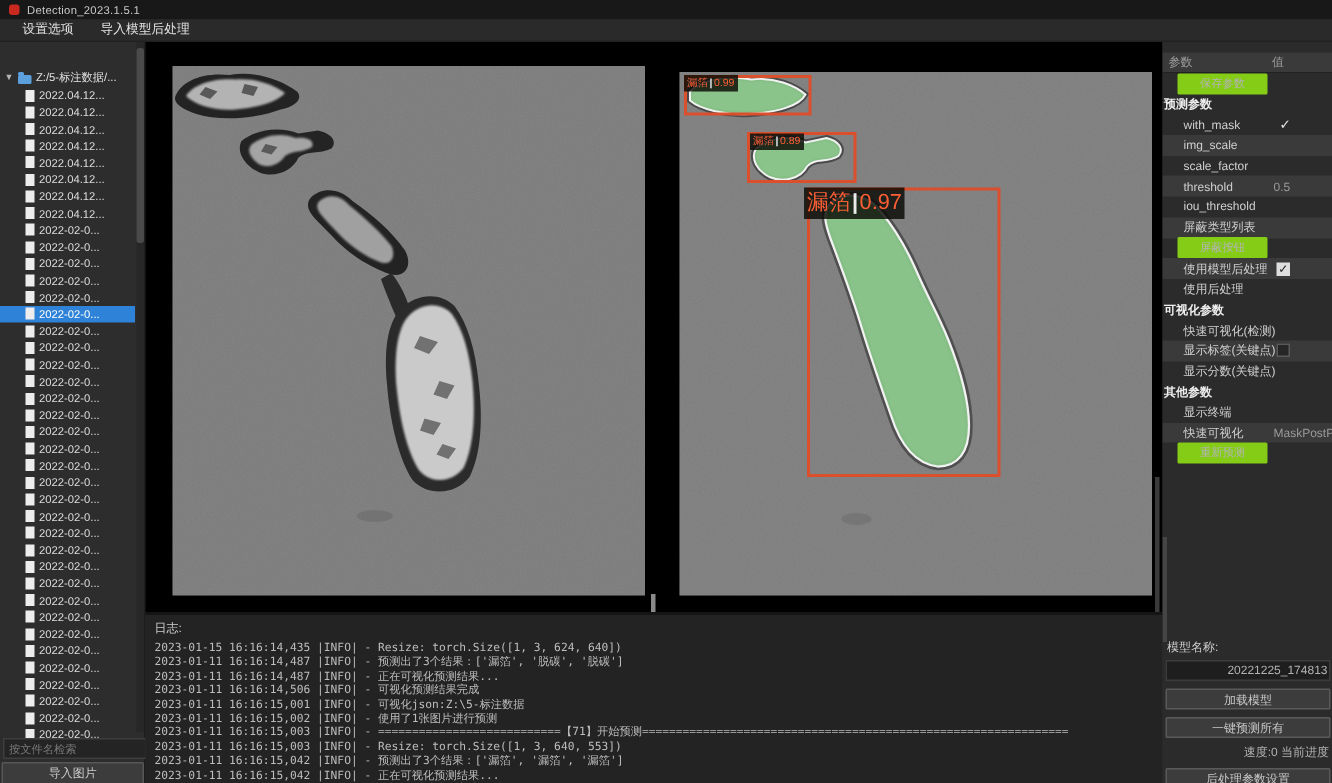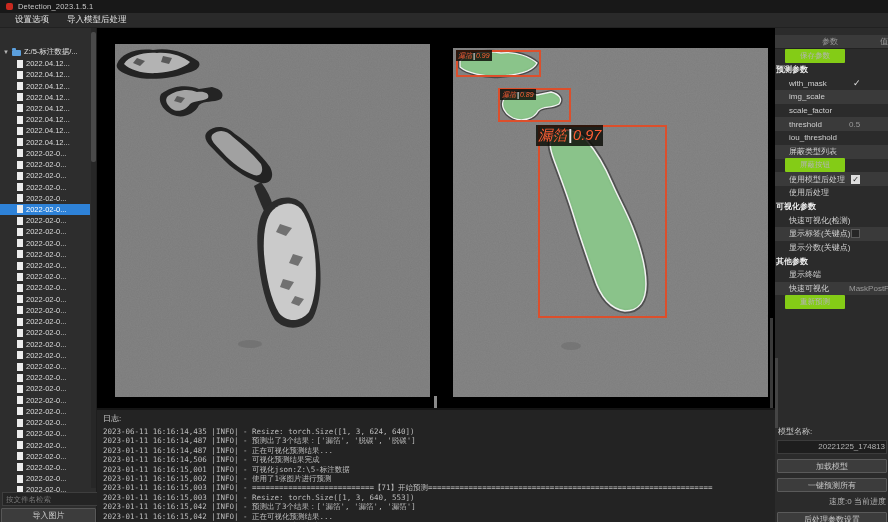--- a/index.html
+++ b/index.html
@@ -27,21 +27,21 @@
   .tree-item.selected{background:#2e82d8;color:#fff;}
   .sb-scroll{position:absolute;right:0;top:0;width:5px;height:460px;background:#272727;}
   .sb-thumb{position:absolute;left:0;top:4px;width:5px;height:130px;background:#4a4a4a;border-radius:2px;}
   .search{position:absolute;left:2px;top:464px;width:88px;height:12px;background:#242424;border:1px solid #3e3e3e;
           color:#cfcfcf;font-size:7.5px;padding:0 3px;font-family:"Liberation Sans",sans-serif;}
   .search::placeholder{color:#787878;}
   .importbtn{position:absolute;left:1px;top:480px;width:93px;height:13px;background:#3c3c3c;border:1px solid #575757;
              color:#cccccc;font-size:8px;display:flex;align-items:center;justify-content:center;border-radius:1px;}
   
   .center{position:absolute;left:97px;top:28px;width:678px;height:494px;}
-  .canvas{position:absolute;left:0;top:0;width:678px;height:380px;background:#000;overflow:hidden;font-style:italic;}
+  .canvas{position:absolute;left:0;top:0;width:678px;height:380px;background:#000;overflow:hidden;}
   .imgpanel{position:absolute;overflow:hidden;}
   .leftimg{left:18px;top:16px;width:315px;height:353px;background:#7b7b7b;}
   .rightimg{left:356px;top:20px;width:315px;height:349px;background:#7d7d7d;}
   .imgpanel svg{position:absolute;left:0;top:0;}
   .det-box{position:absolute;border:2px solid #dc4f2c;box-sizing:border-box;}
   .box1{left:3px;top:2px;width:85px;height:27px;}
   .box2{left:45px;top:40px;width:73px;height:34px;}
   .box3{left:85px;top:77px;width:129px;height:193px;}
   .det-label{position:absolute;background:rgba(8,10,4,.82);color:#ff5f35;display:flex;align-items:center;
              padding:0 2px;white-space:nowrap;line-height:1;}
@@ -52,21 +52,21 @@
   .splitter{position:absolute;left:337px;top:368px;width:3px;height:12px;background:#8a8a8a;}
   .cv-thumb{position:absolute;right:2px;top:290px;width:3px;height:120px;background:#3a3a3a;}
   .log{position:absolute;left:0;top:380px;width:678px;height:114px;background:#232323;border-top:2px solid #151515;
        box-sizing:border-box;padding:3px 0 0 6px;overflow:hidden;}
   .logtitle{font-size:8px;color:#cccccc;margin-bottom:3px;}
   .logline{font-family:"DejaVu Sans Mono",monospace;font-size:7.5px;line-height:9.4px;color:#bdbdbd;
            white-space:pre;overflow:hidden;}
   
   .params{position:absolute;left:775px;top:28px;width:113px;height:494px;background:#2b2b2b;overflow:hidden;}
   .phead{display:flex;height:13px;margin-top:7px;background:#3a3a3a;border-bottom:1px solid #222;
-         align-items:center;font-size:8px;color:#9b9b9b;padding-left:43px;}
+         align-items:center;font-size:8px;color:#9b9b9b;}
   .phead .c1{width:69px;padding-left:4px;}
   .prow{position:relative;height:13.7px;display:flex;align-items:center;font-size:8px;color:#cfcfcf;}
   .prow.alt{background:#3a3a3a;}
   .prow.section{font-weight:bold;color:#ededed;padding-left:1px;}
   .prow .plabel{padding-left:14px;white-space:nowrap;}
   .prow .pvalue{position:absolute;left:74px;color:#9a9a9a;white-space:nowrap;max-width:39px;overflow:hidden;}
   .prow .pcheck{position:absolute;left:78px;color:#e2e2e2;font-size:9px;}
   .prow .pbox{position:absolute;left:76px;width:9px;height:9px;box-sizing:border-box;}
   .prow .pbox.checked{background:#dedede;color:#1c1c1c;font-size:8px;line-height:9px;text-align:center;}
   .prow .pbox.unchecked{background:#262626;border:1px solid #5a5a5a;}
@@ -350,21 +350,21 @@
         </div>
       </div>
 
       <div class="splitter"></div>
       <div class="cv-thumb"></div>
     </div>
 
     <div class="log">
       <div class="logtitle">日志:</div>
       <div id="logLines">
-          <div class="logline">2023-06-11 16:16:14,435 |INFO| - Resize: torch.Size([1, 3, 624, 640])</div>
+          <div class="logline">2023-01-15 16:16:14,435 |INFO| - Resize: torch.Size([1, 3, 624, 640])</div>
           <div class="logline">2023-01-11 16:16:14,487 |INFO| - 预测出了3个结果：['漏箔', '脱碳', '脱碳']</div>
           <div class="logline">2023-01-11 16:16:14,487 |INFO| - 正在可视化预测结果...</div>
           <div class="logline">2023-01-11 16:16:14,506 |INFO| - 可视化预测结果完成</div>
           <div class="logline">2023-01-11 16:16:15,001 |INFO| - 可视化json:Z:\5-标注数据</div>
           <div class="logline">2023-01-11 16:16:15,002 |INFO| - 使用了1张图片进行预测</div>
           <div class="logline">2023-01-11 16:16:15,003 |INFO| - ===========================【71】开始预测===============================================================</div>
           <div class="logline">2023-01-11 16:16:15,003 |INFO| - Resize: torch.Size([1, 3, 640, 553])</div>
           <div class="logline">2023-01-11 16:16:15,042 |INFO| - 预测出了3个结果：['漏箔', '漏箔', '漏箔']</div>
           <div class="logline">2023-01-11 16:16:15,042 |INFO| - 正在可视化预测结果...</div>
           <div class="logline">2023-01-11 16:16:15,073 |INFO| - 可视化预测结果完成</div>

